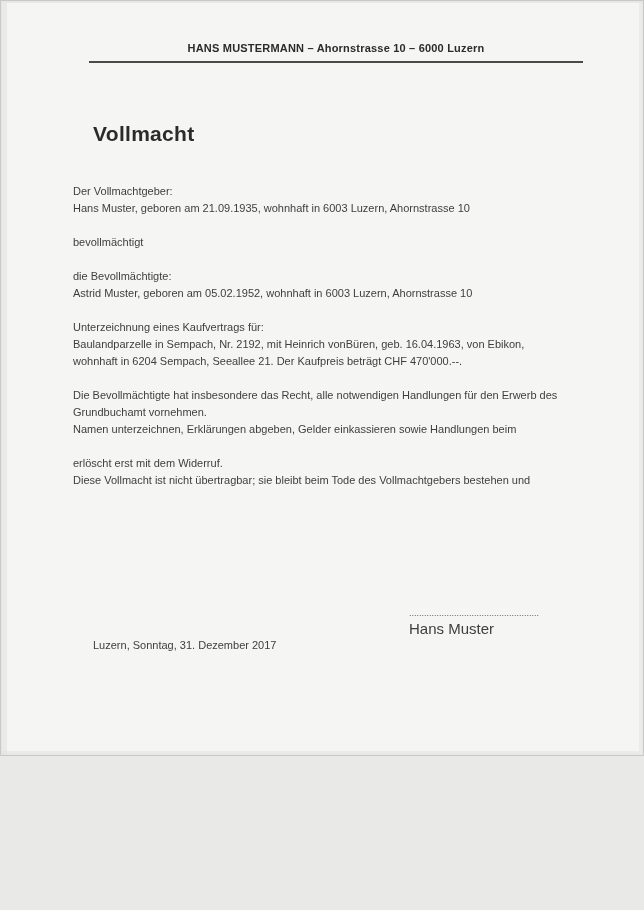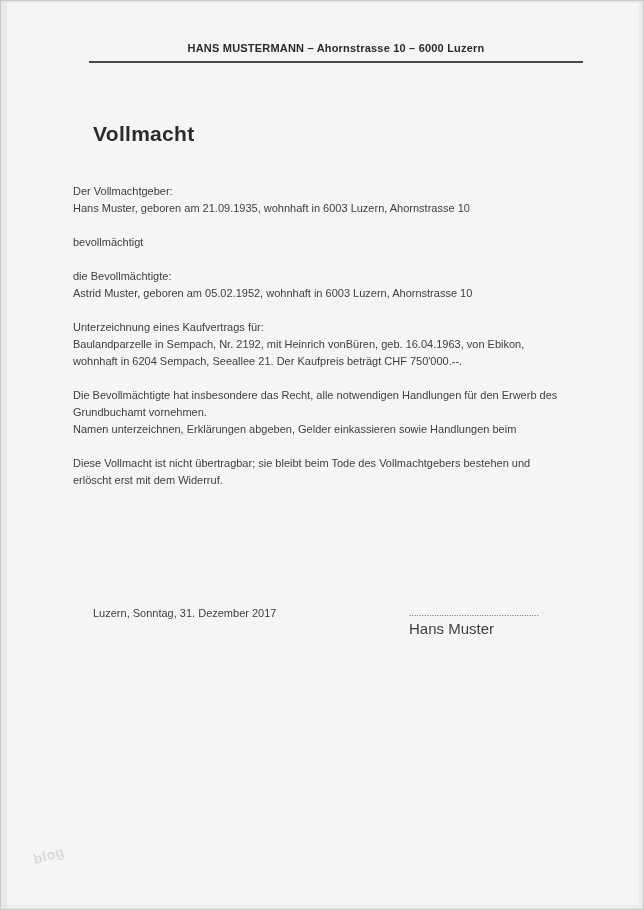--- a/index.html
+++ b/index.html
@@ -4,21 +4,21 @@
 <style>
   html, body { margin: 0; padding: 0; }
   body {
     background: #e9e9e7;
     font-family: "Liberation Sans", sans-serif;
     -webkit-font-smoothing: antialiased;
   }
   .page {
     position: relative;
     width: 644px;
-    height: 910px;
+    height: 756px;
     margin: 0 auto;
     box-sizing: border-box;
     background: var(--page-background, #f5f5f3);
     border: 1px solid #c9c9c7;
     box-shadow:
       inset 0 0 0 1px #e6e6e4,
       inset 6px 2px 0 0 rgba(224,224,222,0.55),
       inset -4px -4px 0 0 rgba(226,226,224,0.55);
     overflow: hidden;
     color: var(--text, #3e3e3e);
@@ -55,20 +55,21 @@
   .footer-row {
     display: flex;
     justify-content: space-between;
     align-items: flex-start;
     margin: 116px 84px 0 92px;
   }
   .place-date {
     font-size: 11px;
     line-height: 17px;
     white-space: nowrap;
+    margin-top: 32px;
   }
   .signature-area { margin-top: 4px; width: 150px; }
   .signature-dots {
     font-size: 9px;
     line-height: 9px;
     letter-spacing: 0px;
     color: #5a5a5a;
     overflow: hidden;
     white-space: nowrap;
     width: 150px;
@@ -111,30 +112,30 @@
       <div class="paragraph">
         <div class="para-line">bevollmächtigt</div>
       </div>
       <div class="paragraph">
         <div class="para-line">die Bevollmächtigte:</div>
         <div class="para-line">Astrid Muster, geboren am 05.02.1952, wohnhaft in 6003 Luzern, Ahornstrasse 10</div>
       </div>
       <div class="paragraph">
         <div class="para-line">Unterzeichnung eines Kaufvertrags für:</div>
         <div class="para-line">Baulandparzelle in Sempach, Nr. 2192, mit Heinrich vonBüren, geb. 16.04.1963, von Ebikon,</div>
-        <div class="para-line">wohnhaft in 6204 Sempach, Seeallee 21. Der Kaufpreis beträgt CHF 750'000.--.</div>
+        <div class="para-line">wohnhaft in 6204 Sempach, Seeallee 21. Der Kaufpreis beträgt CHF 470'000.--.</div>
       </div>
       <div class="paragraph">
         <div class="para-line">Die Bevollmächtigte hat insbesondere das Recht, alle notwendigen Handlungen für den Erwerb des</div>
         <div class="para-line">Grundbuchamt vornehmen.</div>
         <div class="para-line">Namen unterzeichnen, Erklärungen abgeben, Gelder einkassieren sowie Handlungen beim</div>
       </div>
       <div class="paragraph">
+        <div class="para-line">erlöscht erst mit dem Widerruf.</div>
         <div class="para-line">Diese Vollmacht ist nicht übertragbar; sie bleibt beim Tode des Vollmachtgebers bestehen und</div>
-        <div class="para-line">erlöscht erst mit dem Widerruf.</div>
       </div>
     </div>
 
   <div class="footer-row">
     <div class="place-date">Luzern, Sonntag, 31. Dezember 2017</div>
     <div class="signature-area">
       <div class="signature-dots">....................................................</div>
       <div class="signature-name">Hans Muster</div>
     </div>
   </div>

